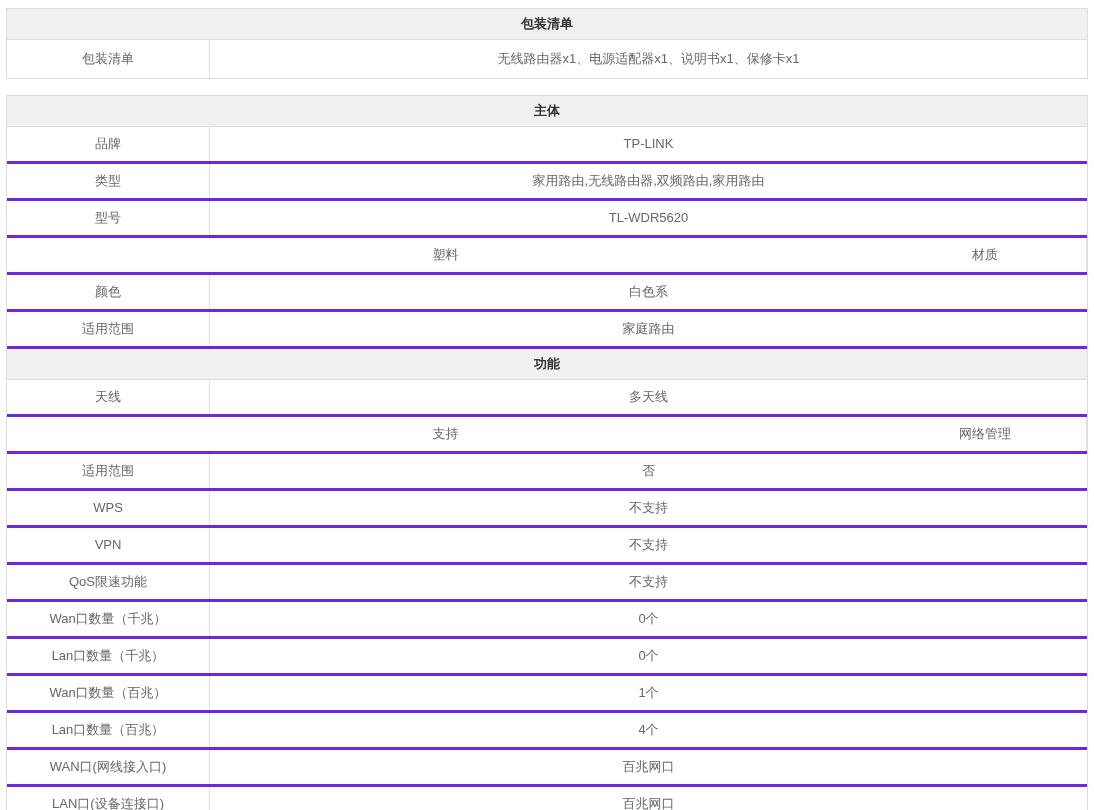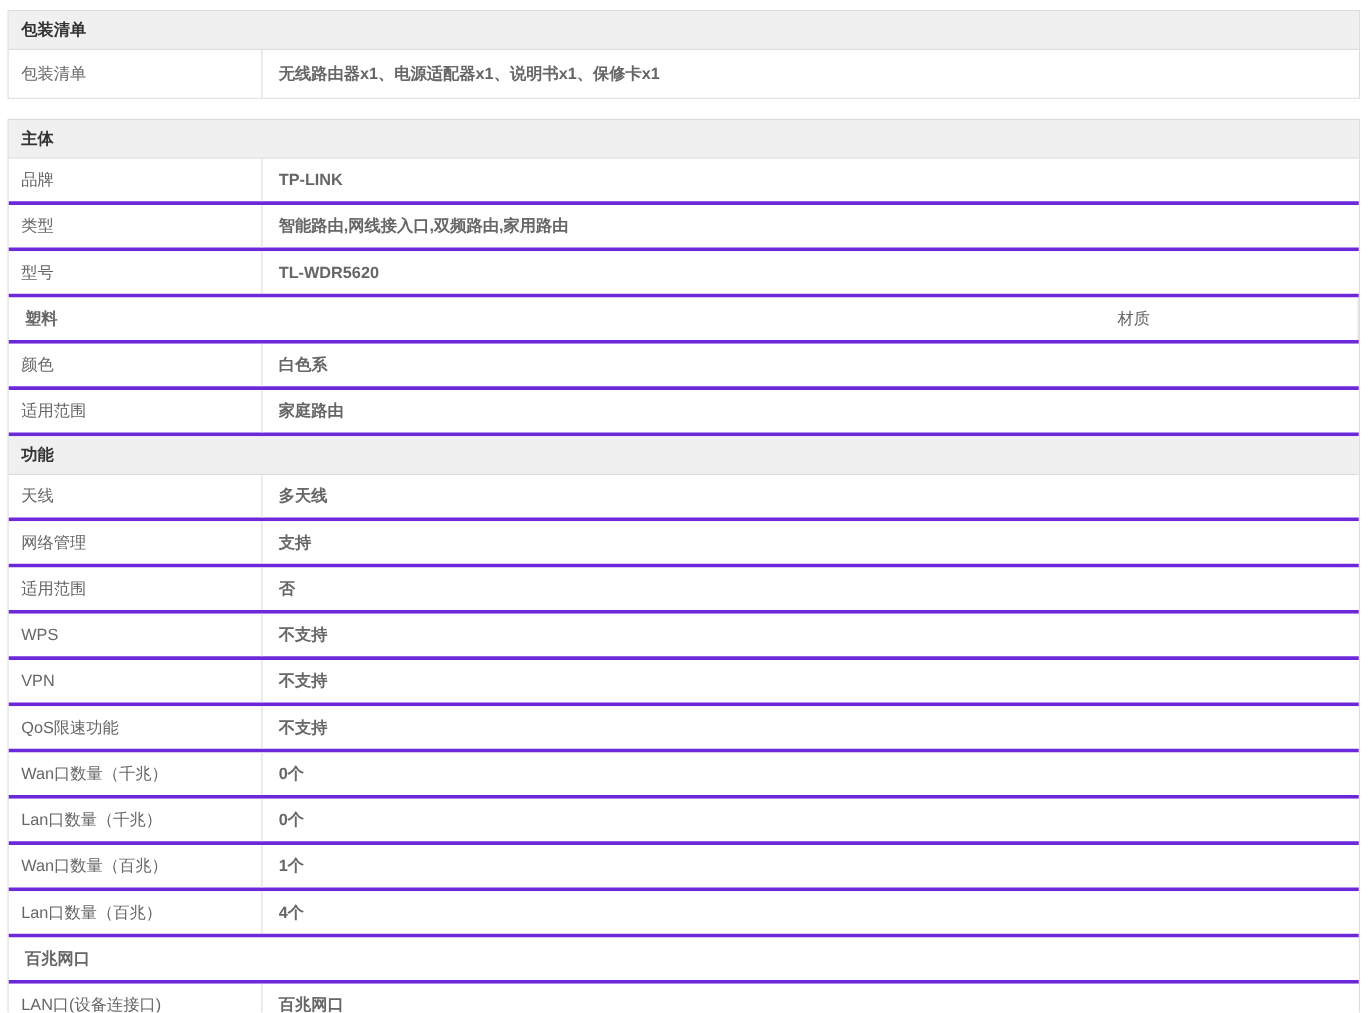--- a/index.html
+++ b/index.html
@@ -15,20 +15,21 @@
     font-size: 13px;
     color: #666666;
   }
   .page {
     padding: 8px 6px 0 6px;
     box-sizing: border-box;
   }
   .table-group {
     border: 1px solid #dddddd;
     background: #ffffff;
+    text-align: center;
   }
   .table-group + .table-group {
     margin-top: 16px;
   }
   .sec-header {
     background: #f0f0f0;
     color: #333333;
     font-weight: bold;
     font-size: 13px;
     line-height: 17px;
@@ -63,21 +64,20 @@
     padding-left: 10px;
     padding-right: 10px;
     border-right: 1px solid #e0e0e0;
     color: #666666;
   }
   .cell.value {
     flex: 1 1 auto;
     padding-left: 13px;
     padding-right: 13px;
     color: #666666;
-    font-weight: bold;
   }
   .group-packing .cell {
     padding-top: 10px;
     padding-bottom: 11px;
   }
 </style>
 </head>
 <body>
 
 <div class="page">
@@ -89,21 +89,21 @@
       </div>
     </div>
   <div class="table-group group-main">
       <div class="sec-header">主体</div>
       <div class="spec-row">
         <div class="cell label">品牌</div>
         <div class="cell value">TP-LINK</div>
       </div>
       <div class="spec-row">
         <div class="cell label">类型</div>
-        <div class="cell value">智能路由,网线接入口,双频路由,家用路由</div>
+        <div class="cell value">家用路由,无线路由器,双频路由,家用路由</div>
       </div>
       <div class="spec-row">
         <div class="cell label">型号</div>
         <div class="cell value">TL-WDR5620</div>
       </div>
       <div class="spec-row">
         <div class="cell value">塑料</div>
         <div class="cell label">材质</div>
       </div>
       <div class="spec-row">
@@ -113,22 +113,22 @@
       <div class="spec-row">
         <div class="cell label">适用范围</div>
         <div class="cell value">家庭路由</div>
       </div>
       <div class="sec-header">功能</div>
       <div class="spec-row">
         <div class="cell label">天线</div>
         <div class="cell value">多天线</div>
       </div>
       <div class="spec-row">
+        <div class="cell value">支持</div>
         <div class="cell label">网络管理</div>
-        <div class="cell value">支持</div>
       </div>
       <div class="spec-row">
         <div class="cell label">适用范围</div>
         <div class="cell value">否</div>
       </div>
       <div class="spec-row">
         <div class="cell label">WPS</div>
         <div class="cell value">不支持</div>
       </div>
       <div class="spec-row">
@@ -149,20 +149,21 @@
       </div>
       <div class="spec-row">
         <div class="cell label">Wan口数量（百兆）</div>
         <div class="cell value">1个</div>
       </div>
       <div class="spec-row">
         <div class="cell label">Lan口数量（百兆）</div>
         <div class="cell value">4个</div>
       </div>
       <div class="spec-row">
+        <div class="cell label">WAN口(网线接入口)</div>
         <div class="cell value">百兆网口</div>
       </div>
       <div class="spec-row">
         <div class="cell label">LAN口(设备连接口)</div>
         <div class="cell value">百兆网口</div>
       </div>
     </div>
 </div>
 
 </body></html>

